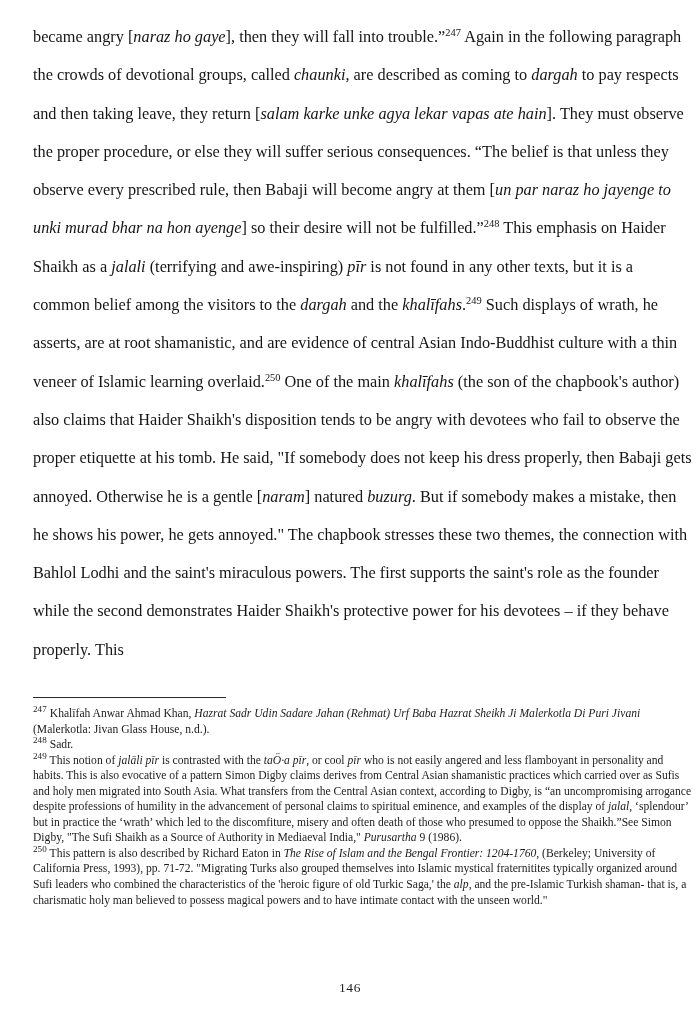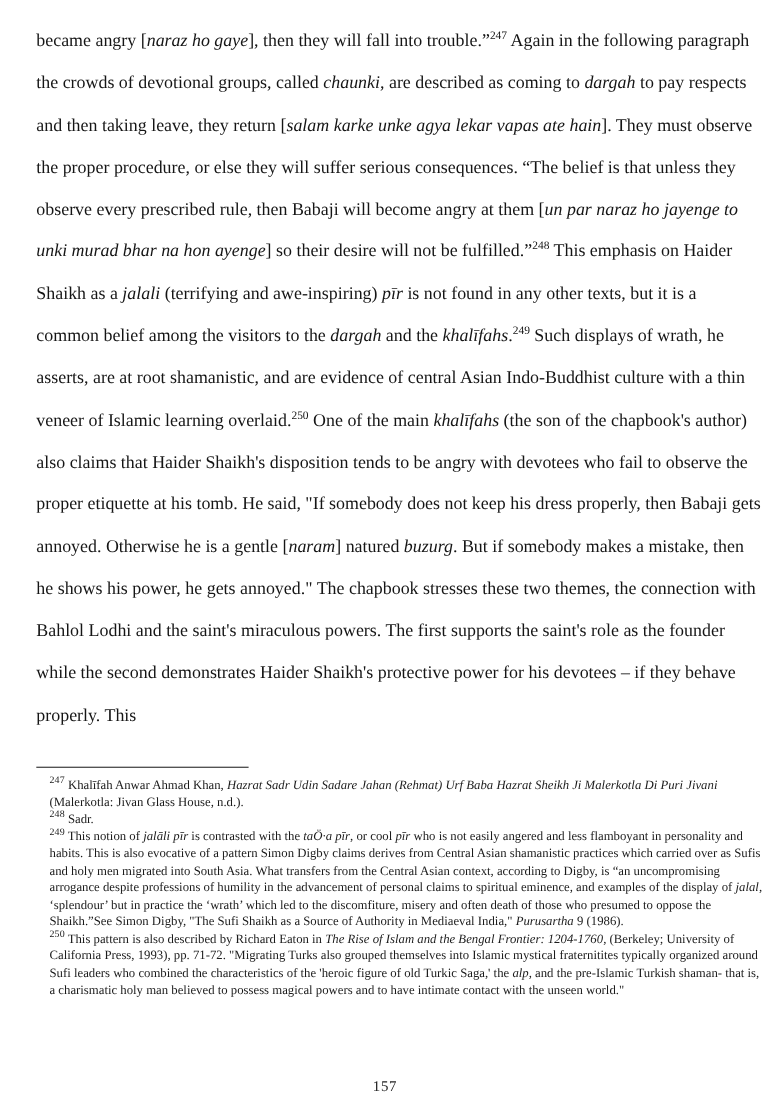--- a/index.html
+++ b/index.html
@@ -61,21 +61,21 @@
     position: absolute;
     left: 33px;
     top: 706px;
     width: 661px;
     font-size: 11.6px;
     line-height: 15.55px;
     color: #1b1b1b;
     text-align: left;
   }
   .footnotes p {
-    margin: 0 0 0 12px;
+    margin: 0 0 0 0;
     text-indent: 0;
   }
   .fn-num {
     font-size: 0.78em;
     vertical-align: super;
     line-height: 0;
     letter-spacing: 0.1px;
   }
 
   
@@ -101,15 +101,15 @@
 
   <div class="fn-rule"></div>
 
   <div class="footnotes" id="footnotes-block">
       <p><span class="fn-num">247</span><span> Khalīfah Anwar Ahmad Khan, </span><i>Hazrat Sadr Udin Sadare Jahan (Rehmat) Urf Baba Hazrat Sheikh Ji Malerkotla Di Puri Jivani</i><span> (Malerkotla: Jivan Glass House, n.d.).</span></p>
       <p><span class="fn-num">248</span><span> Sadr.</span></p>
       <p><span class="fn-num">249</span><span> This notion of </span><i>jalāli pīr</i><span> is contrasted with the </span><i>taÖ·a pīr</i><span>, or cool </span><i>pīr</i><span> who is not easily angered and less flamboyant in personality and habits.  This is also evocative of a pattern Simon Digby claims derives from Central Asian shamanistic practices which carried over as Sufis and holy men migrated into South Asia.  What transfers from the Central Asian context, according to Digby, is “an uncompromising arrogance despite professions of humility in the advancement of personal claims to spiritual eminence, and examples of the display of </span><i>jalal</i><span>, ‘splendour’ but in practice the ‘wrath’ which led to the discomfiture, misery and often death of those who presumed to oppose the Shaikh.”See Simon Digby, "The Sufi Shaikh as a Source of Authority in Mediaeval India," </span><i>Purusartha</i><span> 9 (1986).</span></p>
       <p><span class="fn-num">250</span><span> This pattern is also described by Richard Eaton in </span><i>The Rise of Islam and the Bengal Frontier: 1204-1760</i><span>, (Berkeley; University of California Press, 1993), pp. 71-72.  "Migrating Turks also grouped themselves into Islamic mystical fraternitites typically organized around Sufi leaders who combined the characteristics of the 'heroic figure of old Turkic Saga,' the </span><i>alp</i><span>, and the pre-Islamic Turkish shaman- that is, a charismatic holy man believed to possess magical powers and to have intimate contact with the unseen world."</span></p>
     </div>
 
-  <div class="page-number">157</div>
+  <div class="page-number">146</div>
 
 </div>
 
 </body></html>

